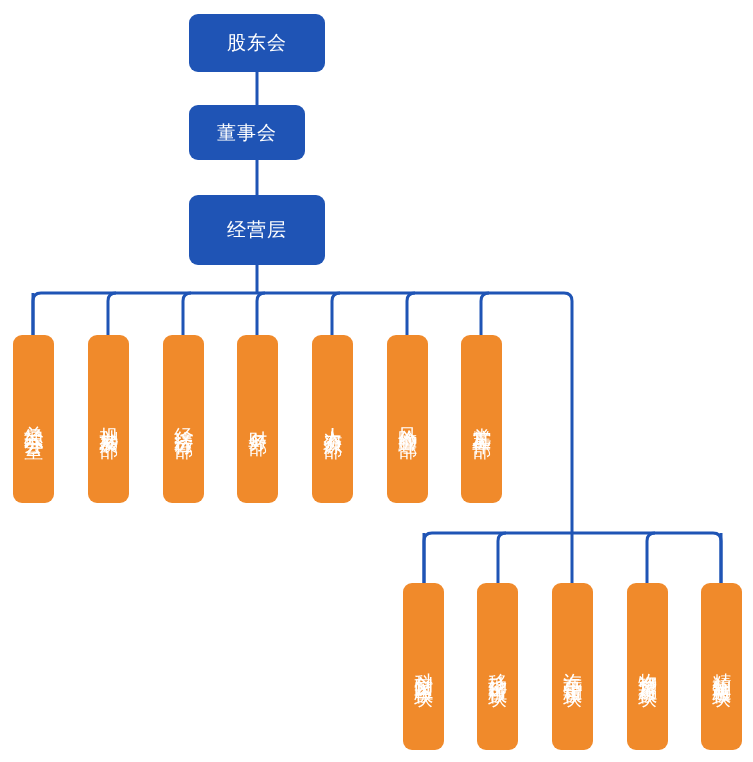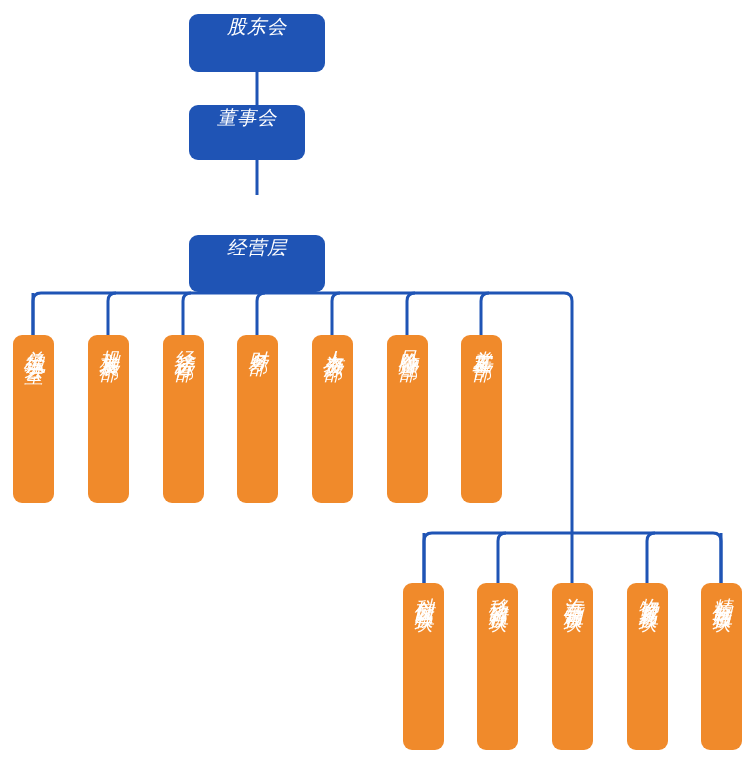--- a/index.html
+++ b/index.html
@@ -22,25 +22,25 @@
     left: 0;
     top: 0;
     width: 753px;
     height: 762px;
     pointer-events: none;
   }
   .node {
     position: absolute;
     box-sizing: border-box;
     display: flex;
+    align-items: center;
     justify-content: center;
     color: #ffffff;
     border-radius: 8px;
     z-index: 2;
-    font-style: italic;
   }
   .node-top {
     background: #1F54B5;
     font-size: 19px;
     letter-spacing: 1px;
     border-radius: 9px;
   }
   .node-dept,
   .node-sector {
     background: #F08A2B;
@@ -92,21 +92,21 @@
   </svg>
 
   <div class="node node-top" style="left:189px; top:14px; width:136px; height:58px;">
     <span class="hlabel">股东会</span>
   </div>
 
   <div class="node node-top" style="left:189px; top:105px; width:116px; height:55px;">
     <span class="hlabel">董事会</span>
   </div>
 
-  <div class="node node-top" style="left:189px; top:195px; width:136px; height:57px;margin-top:40px;">
+  <div class="node node-top" style="left:189px; top:195px; width:136px; height:70px;">
     <span class="hlabel">经营层</span>
   </div>
 
   <div class="node node-dept" style="left:13px; top:335px; width:41px; height:168px;">
     <span class="vlabel">总经理办公室</span>
   </div>
 
   <div class="node node-dept" style="left:88px; top:335px; width:41px; height:168px;">
     <span class="vlabel">规划发展部</span>
   </div>

